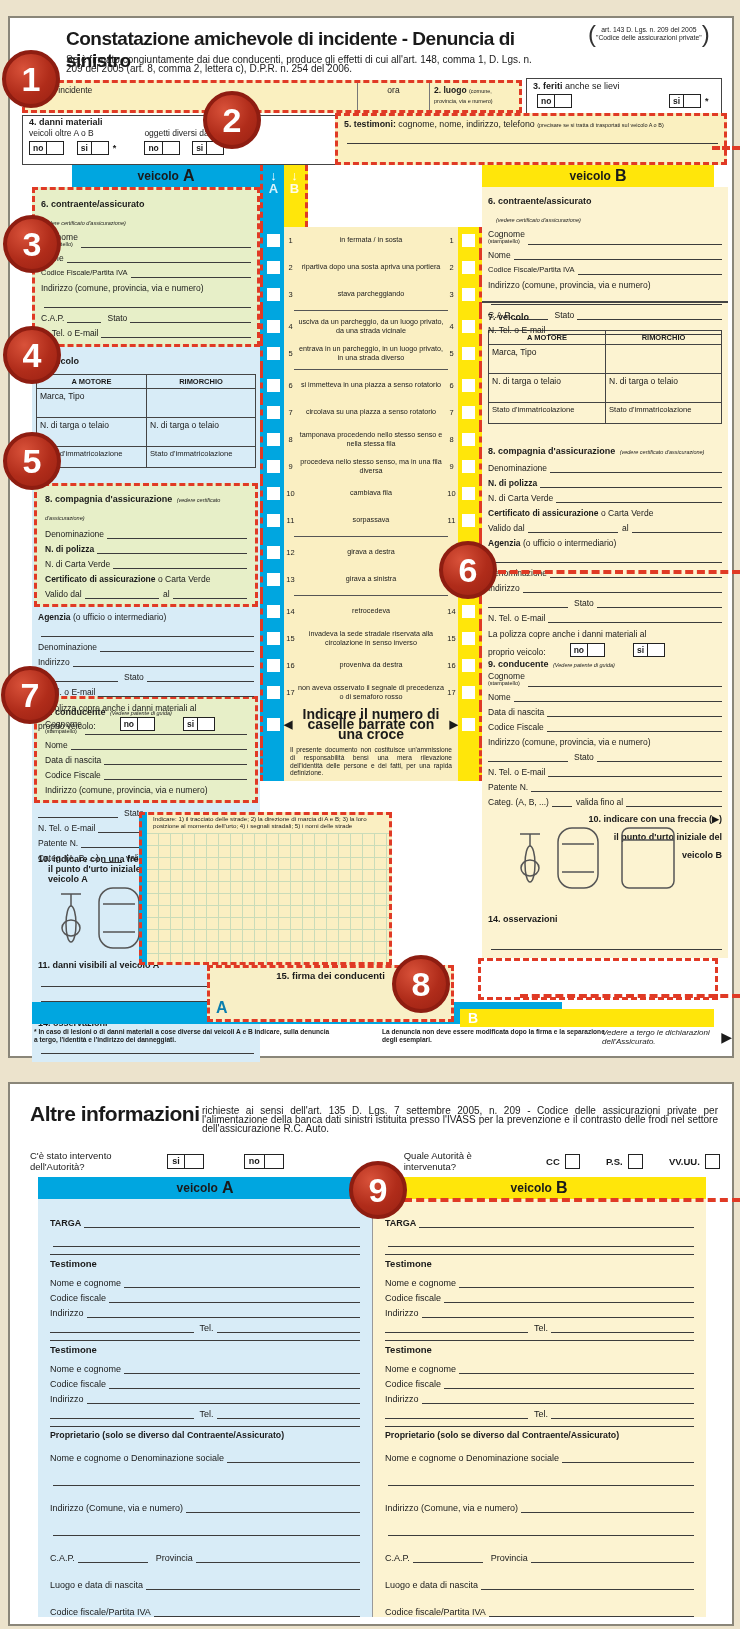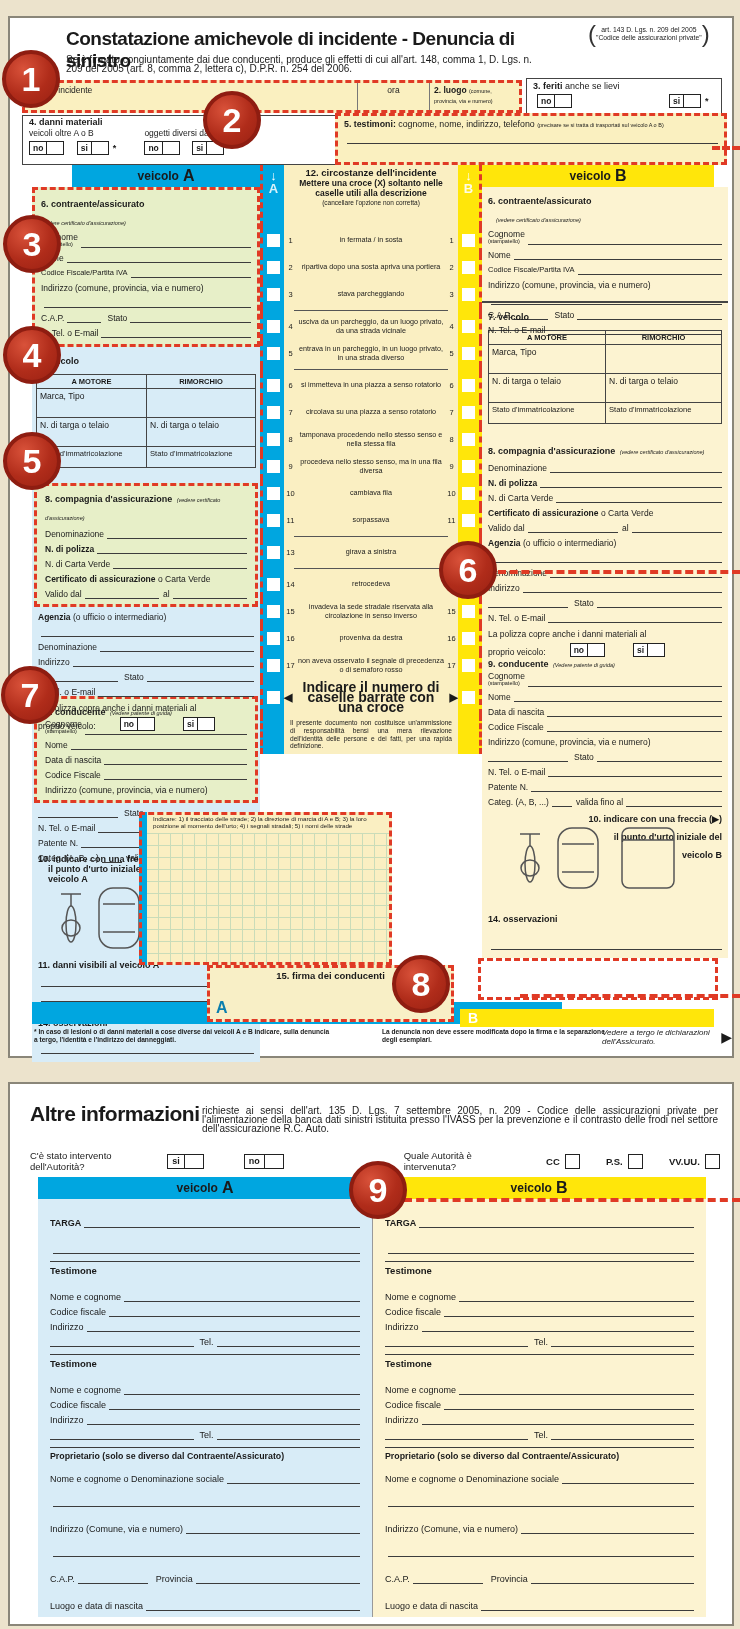--- a/index.html
+++ b/index.html
@@ -121,21 +121,21 @@
   .p2q .qb .t{padding:0 4px;font-weight:bold;border-right:1px solid #222;font-size:9px;line-height:13px;}
   .p2q .qb .bx{width:18px;}
   .sq{display:inline-block;width:14px;height:13px;border:1px solid #222;margin-left:5px;vertical-align:middle;}
   .p2hdrA{position:absolute;left:28px;top:93px;width:334px;height:22px;background:#00a6e0;display:flex;align-items:center;justify-content:center;font-weight:bold;font-size:12px;gap:4px;}
   .p2hdrB{position:absolute;left:362px;top:93px;width:334px;height:22px;background:#ffe60a;display:flex;align-items:center;justify-content:center;font-weight:bold;font-size:12px;gap:4px;}
   .p2colA{position:absolute;left:28px;top:115px;width:334px;height:418px;background:#d8ecf7;box-sizing:border-box;padding:6px 12px;}
   .p2colB{position:absolute;left:362px;top:115px;width:334px;height:418px;background:#fcf3d1;box-sizing:border-box;padding:6px 12px;border-left:1px solid #999;}
   .p2colA .fr,.p2colB .fr{font-size:9px;}
   .rule{border-top:1.5px solid #3c3c3c;margin-top:7px;}
   .p2sec{font-size:9.5px;font-weight:bold;margin-top:3px;}
-  .gap8{margin-top:16px;} .gap12{margin-top:13px;} .gap16{margin-top:17px;}
+  .gap8{margin-top:9px;} .gap12{margin-top:13px;} .gap16{margin-top:17px;}
 </style>
 </head>
 <body>
 
 <div class="stage">
 
   <div class="panel" style="left:8px;top:16px;width:722px;height:1038px;">
 
     <div class="title">Constatazione amichevole di incidente - Denuncia di sinistro</div>
     <div class="subtitle">Se è firmato congiuntamente dai due conducenti, produce gli effetti di cui all'art. 148, comma 1, D. Lgs. n. 209 del 2005 (art. 8, comma 2, lettera c), D.P.R. n. 254 del 2006.</div>
@@ -400,25 +400,20 @@
           </div>
       </div>
     </div>
 
     <div class="ccol">
       <div class="chdr">
         <div class="cbcell a">
             <span>↓</span>
             <span style="opacity:.85">A</span>
           </div>
-        <div class="chdrmid">
-          <div class="t1">12. circostanze dell'incidente</div>
-          <div class="t2">Mettere una croce (X) soltanto nelle caselle utili alla descrizione</div>
-          <div class="t3">(cancellare l'opzione non corretta)</div>
-        </div>
         <div class="cbcell b" style="color:#fff">
             <span>↓</span>
             <span style="opacity:.9">B</span>
           </div>
       </div>
 
       <div id="circ-rows">
           <div class="crow">
             <div class="cbcell a">
               <span class="cb"></span>
@@ -575,20 +570,33 @@
             <div class="cbcell b">
               <span class="cb"></span>
             </div>
           </div>
           <div class="csep">
             <div class="cbcell a"></div>
             <div class="mid">
               <div class="sepline"></div>
             </div>
             <div class="cbcell b"></div>
+          </div>
+          <div class="crow">
+            <div class="cbcell a">
+              <span class="cb"></span>
+            </div>
+            <div class="mid">
+              <span class="cnum">12</span>
+              <span class="ctxt">girava a destra</span>
+              <span class="cnum">12</span>
+            </div>
+            <div class="cbcell b">
+              <span class="cb"></span>
+            </div>
           </div>
           <div class="crow">
             <div class="cbcell a">
               <span class="cb"></span>
             </div>
             <div class="mid">
               <span class="cnum">13</span>
               <span class="ctxt">girava a sinistra</span>
               <span class="cnum">13</span>
             </div>

